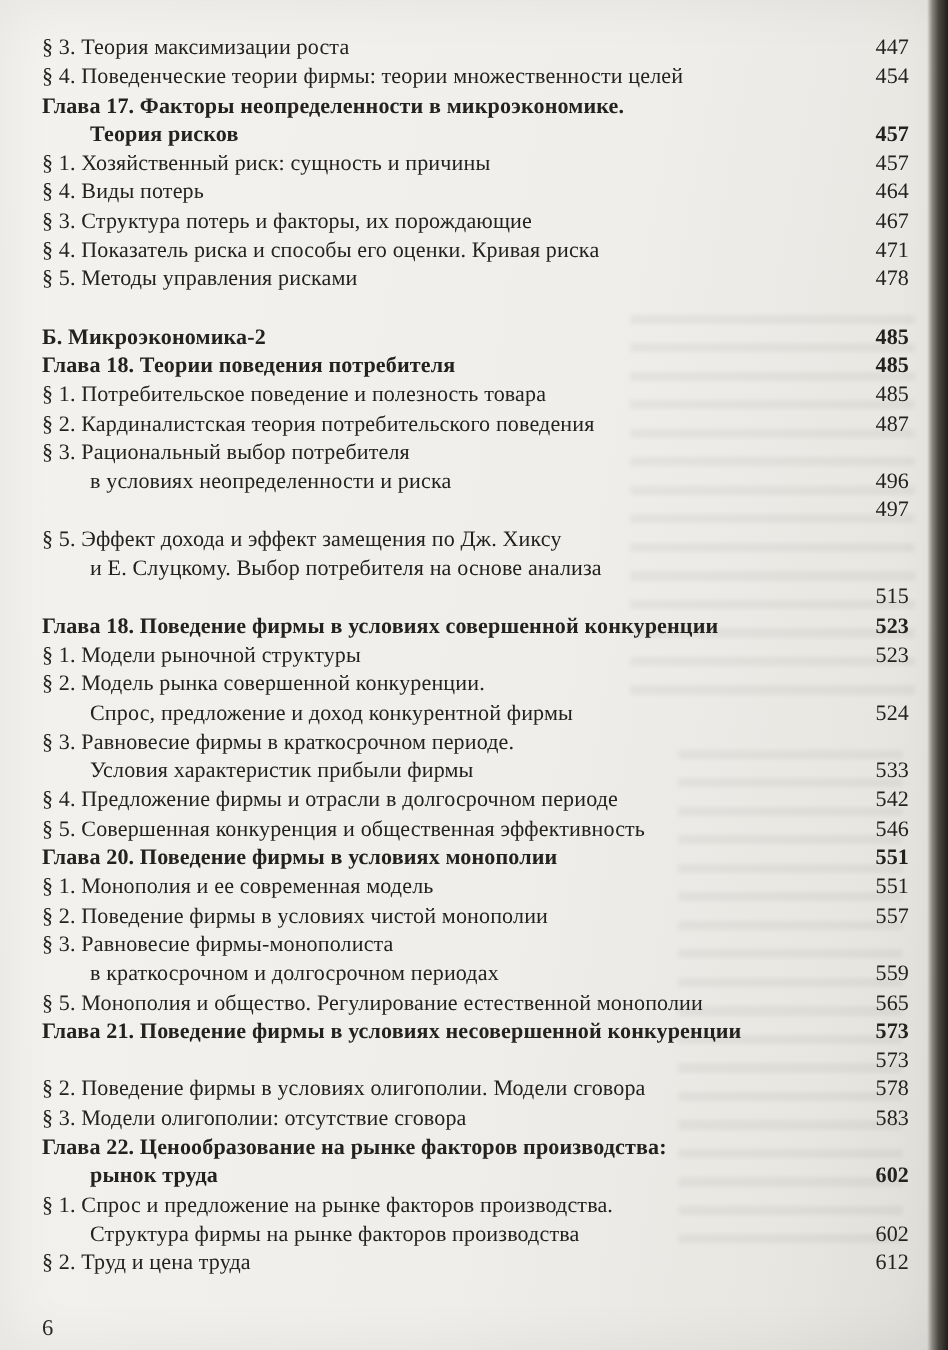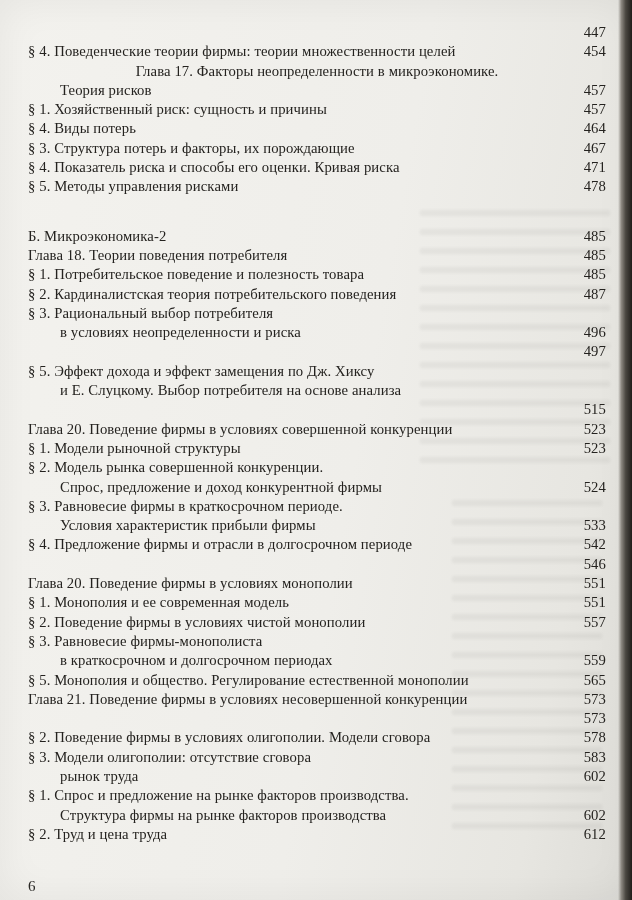--- a/index.html
+++ b/index.html
@@ -38,23 +38,23 @@
     width: 578px;
   }
   .toc-row {
     display: flex;
     align-items: baseline;
     font-size: 14.7px;
     line-height: 19.3px;
     letter-spacing: 0.1px;
     white-space: nowrap;
   }
-  .toc-row.bold { font-weight: 400; justify-content: center; }
+  .toc-row.bold { font-weight: 700; }
   .toc-row.indent-1 { padding-left: 32px; }
-  .toc-row.space-before { margin-top: 30px; gap: 16px; }
+  .toc-row.space-before { margin-top: 19px; gap: 16px; }
   .toc-text { flex: 0 0 auto; }
   .leader {
     flex: 1 1 auto;
     min-width: 14px;
     margin: 0 4px 0 6px;
     align-self: flex-end;
     height: 100%;
     background-image: radial-gradient(circle at 2px 50%, #45423c 1.1px, transparent 1.4px);
     background-size: 5.5px 5px;
     background-repeat: repeat-x;
@@ -71,20 +71,21 @@
     font-size: 15px;
     color: #2a2825;
   }
 </style>
 </head>
 <body>
 
 <div class="page">
   <div class="toc" id="toc">
       <div class="toc-row">
+    <span class="toc-text">§ 3. Теория максимизации роста</span>
     <span class="leader"></span>
     <span class="toc-page">447</span>
   </div>
       <div class="toc-row">
     <span class="toc-text">§ 4. Поведенческие теории фирмы: теории множественности целей</span>
     <span class="leader"></span>
     <span class="toc-page">454</span>
   </div>
       <div class="toc-row bold">
     <span class="toc-text">Глава 17. Факторы неопределенности в микроэкономике.</span>
@@ -159,21 +160,21 @@
   </div>
       <div class="toc-row indent-1">
     <span class="toc-text">и Е. Слуцкому. Выбор потребителя на основе анализа</span>
 
   </div>
       <div class="toc-row indent-1">
     <span class="leader"></span>
     <span class="toc-page">515</span>
   </div>
       <div class="toc-row bold">
-    <span class="toc-text">Глава 20. Поведение фирмы в условиях совершенной конкуренции</span>
+    <span class="toc-text">Глава 18. Поведение фирмы в условиях совершенной конкуренции</span>
     <span class="leader"></span>
     <span class="toc-page">523</span>
   </div>
       <div class="toc-row">
     <span class="toc-text">§ 1. Модели рыночной структуры</span>
     <span class="leader"></span>
     <span class="toc-page">523</span>
   </div>
       <div class="toc-row">
     <span class="toc-text">§ 2. Модель рынка совершенной конкуренции.</span>
@@ -192,20 +193,21 @@
     <span class="toc-text">Условия характеристик прибыли фирмы</span>
     <span class="leader"></span>
     <span class="toc-page">533</span>
   </div>
       <div class="toc-row">
     <span class="toc-text">§ 4. Предложение фирмы и отрасли в долгосрочном периоде</span>
     <span class="leader"></span>
     <span class="toc-page">542</span>
   </div>
       <div class="toc-row">
+    <span class="toc-text">§ 5. Совершенная конкуренция и общественная эффективность</span>
     <span class="leader"></span>
     <span class="toc-page">546</span>
   </div>
       <div class="toc-row bold">
     <span class="toc-text">Глава 20. Поведение фирмы в условиях монополии</span>
     <span class="leader"></span>
     <span class="toc-page">551</span>
   </div>
       <div class="toc-row">
     <span class="toc-text">§ 1. Монополия и ее современная модель</span>
@@ -242,20 +244,24 @@
   </div>
       <div class="toc-row">
     <span class="toc-text">§ 2. Поведение фирмы в условиях олигополии. Модели сговора</span>
     <span class="leader"></span>
     <span class="toc-page">578</span>
   </div>
       <div class="toc-row">
     <span class="toc-text">§ 3. Модели олигополии: отсутствие сговора</span>
     <span class="leader"></span>
     <span class="toc-page">583</span>
+  </div>
+      <div class="toc-row bold">
+    <span class="toc-text">Глава 22. Ценообразование на рынке факторов производства:</span>
+
   </div>
       <div class="toc-row bold indent-1">
     <span class="toc-text">рынок труда</span>
     <span class="leader"></span>
     <span class="toc-page">602</span>
   </div>
       <div class="toc-row">
     <span class="toc-text">§ 1. Спрос и предложение на рынке факторов производства.</span>
 
   </div>

